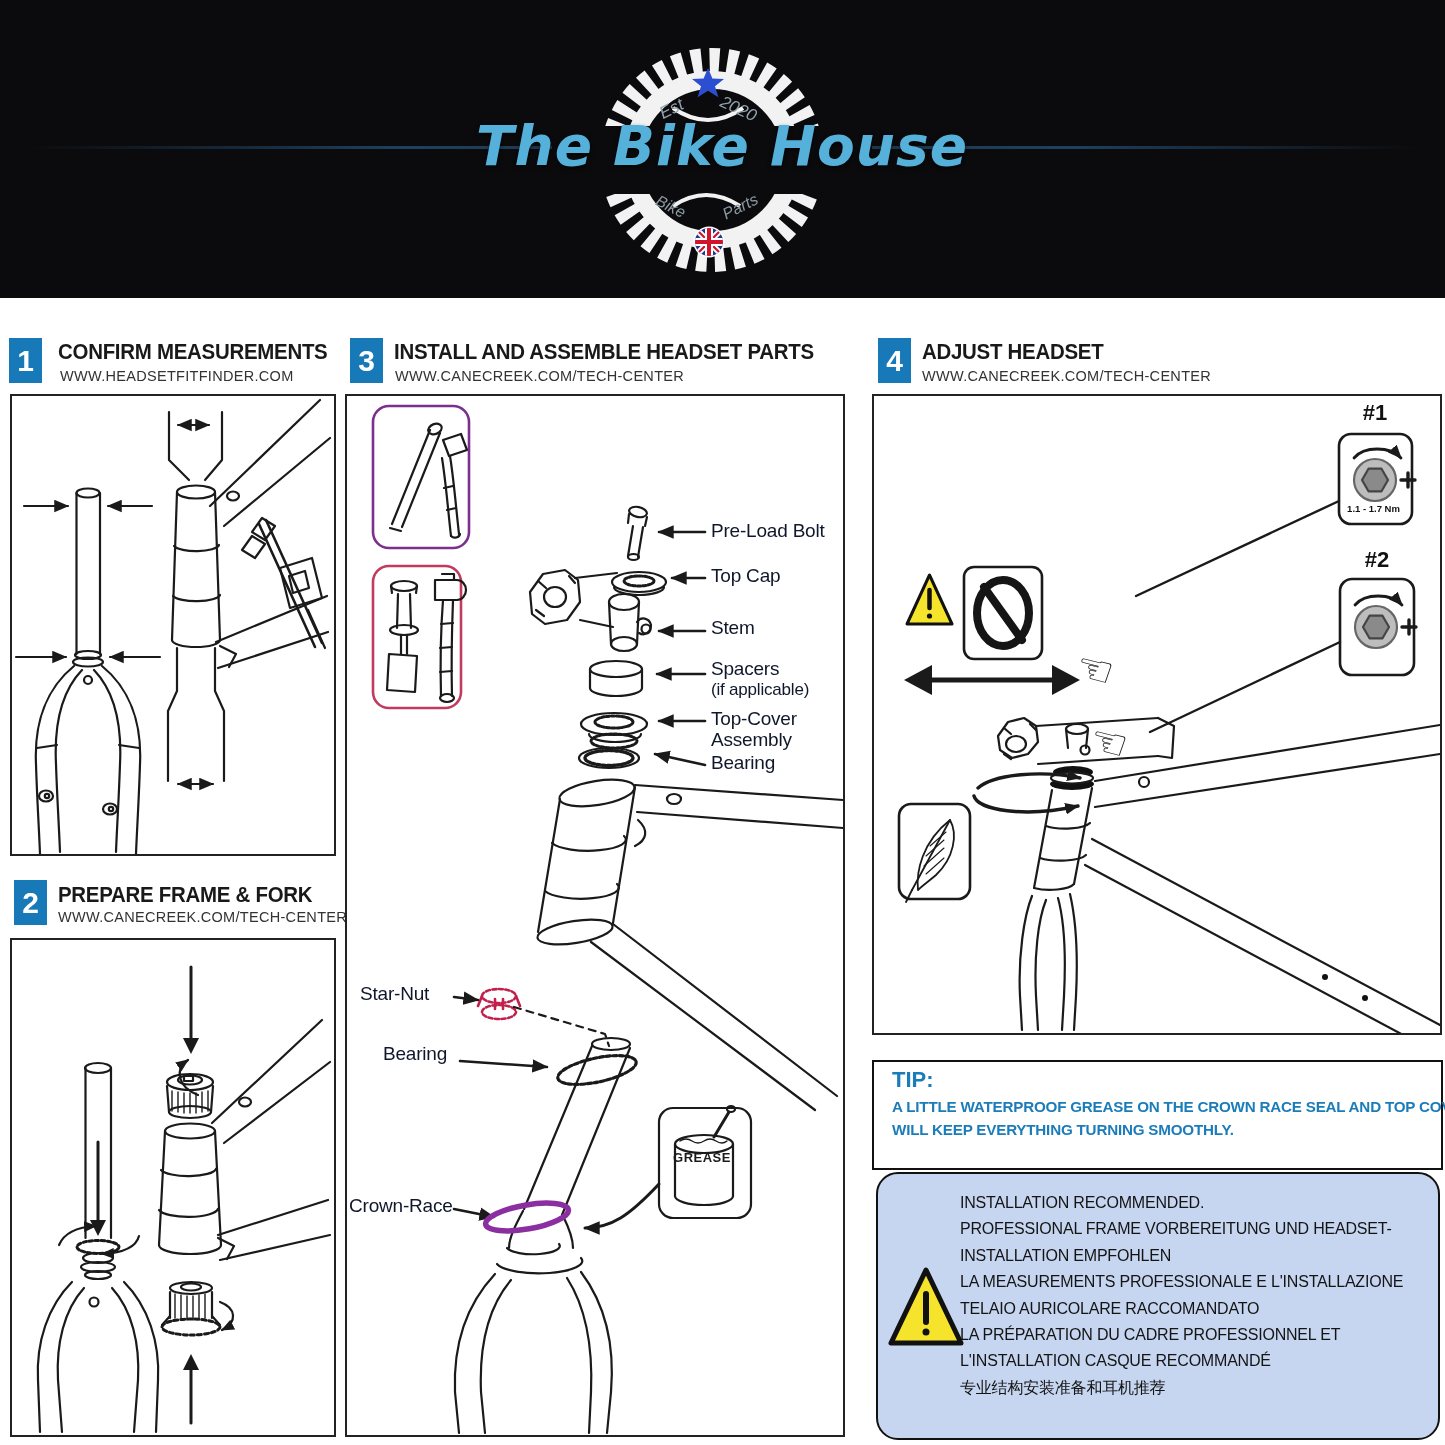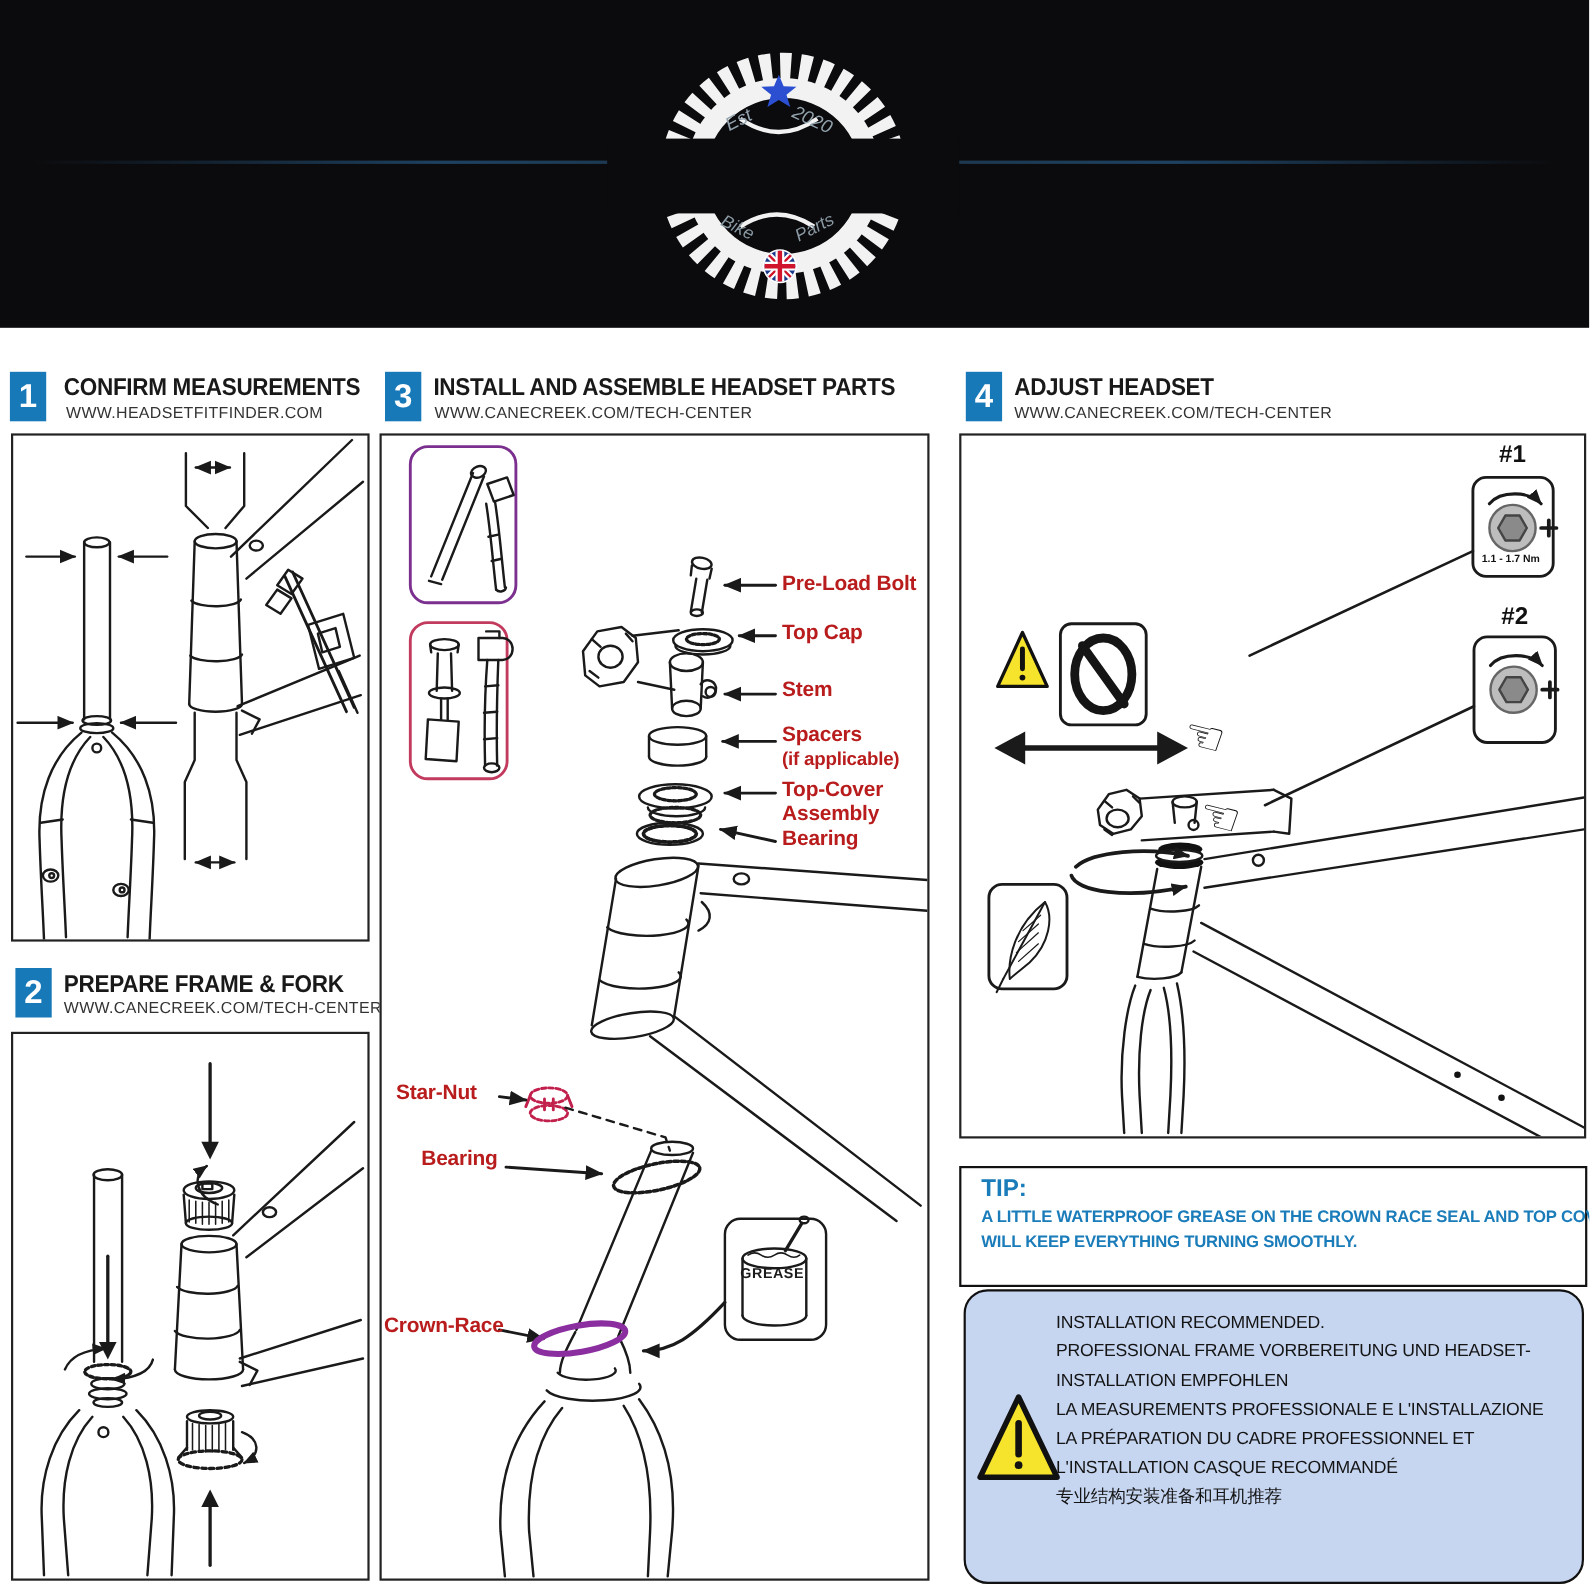--- a/index.html
+++ b/index.html
@@ -21,21 +21,21 @@
     display:flex;align-items:center;justify-content:center;font-size:30px;font-weight:bold}
   .step-title{position:absolute;font-size:22px;font-weight:bold;color:#191919;letter-spacing:-.3px;
     transform:scaleX(.93);transform-origin:left center;white-space:nowrap}
   .step-url{position:absolute;font-size:14.5px;color:#333;letter-spacing:.3px;white-space:nowrap}
 
   
   .panel{position:absolute;border:2px solid #222;background:#fff}
   .panel svg{display:block}
 
   
-  .lbl{position:absolute;color:#b91c1c;font-size:19px;font-weight:bold;letter-spacing:-.2px;white-space:nowrap}
+  .lbl{position:absolute;color:#0f172a;font-size:19px;font-weight:normal;letter-spacing:-.2px;white-space:nowrap}
   .lbl.small{font-size:17px}
 
   .grease-lbl{position:absolute;left:664px;top:1150px;width:76px;text-align:center;
     font-size:13px;font-weight:bold;color:#1a1a1a;letter-spacing:.5px}
 
   .tool-tag{position:absolute;width:70px;text-align:center;font-size:22px;font-weight:bold;color:#111}
   .torque{position:absolute;left:1340px;top:503px;width:67px;text-align:center;font-size:9.5px;font-weight:bold;color:#111}
 
   .hand{position:absolute;font-family:"DejaVu Sans",sans-serif;font-size:42px;color:#111;transform:rotate(14deg)}
 
@@ -76,20 +76,21 @@
         <circle cx="157" cy="222" r="15.5" fill="#fff"></circle>
         <g clip-path="url(#flagclip)">
           <rect x="142" y="207" width="30" height="30" fill="#1b3a8c"></rect>
           <path d="M144,209 L170,235 M144,235 L170,209" stroke="#fff" stroke-width="6"></path>
           <path d="M144,209 L170,235 M144,235 L170,209" stroke="#cf142b" stroke-width="2.2"></path>
           <path d="M157,205 V239 M140,222 H174" stroke="#fff" stroke-width="8"></path>
           <path d="M157,205 V239 M140,222 H174" stroke="#cf142b" stroke-width="4"></path>
         </g>
       </g>
     </svg>
+    <div class="brand-script">The Bike House</div>
   </header>
 
   <div class="step-num" style="left:9px;top:338px">1</div>
   <div class="step-title" style="left:58px;top:339px">CONFIRM MEASUREMENTS</div>
   <div class="step-url" style="left:60px;top:368px">WWW.HEADSETFITFINDER.COM</div>
 
   <div class="step-num" style="left:14px;top:880px">2</div>
   <div class="step-title" style="left:58px;top:882px">PREPARE FRAME &amp; FORK</div>
   <div class="step-url" style="left:58px;top:909px">WWW.CANECREEK.COM/TECH-CENTER</div>
 
@@ -459,19 +460,20 @@
     <svg class="warn-tri" width="80" height="85" viewBox="0 0 80 85">
       <polygon points="40,6 5,79 75,79" fill="#f6e32b" stroke="#111" stroke-width="5" stroke-linejoin="round"></polygon>
       <path d="M40,30 V58" stroke="#111" stroke-width="6" stroke-linecap="round"></path>
       <circle cx="40" cy="68" r="3.5" fill="#111"></circle>
     </svg>
     <div class="warn-text">
       <div>INSTALLATION RECOMMENDED.</div>
       <div>PROFESSIONAL FRAME VORBEREITUNG UND HEADSET-</div>
       <div>INSTALLATION EMPFOHLEN</div>
       <div>LA MEASUREMENTS PROFESSIONALE E L'INSTALLAZIONE</div>
+      <div>TELAIO AURICOLARE RACCOMANDATO</div>
       <div>LA PRÉPARATION DU CADRE PROFESSIONNEL ET</div>
       <div>L'INSTALLATION CASQUE RECOMMANDÉ</div>
       <div>专业结构安装准备和耳机推荐</div>
     </div>
   </div>
 
 </div>
 
 </body></html>

